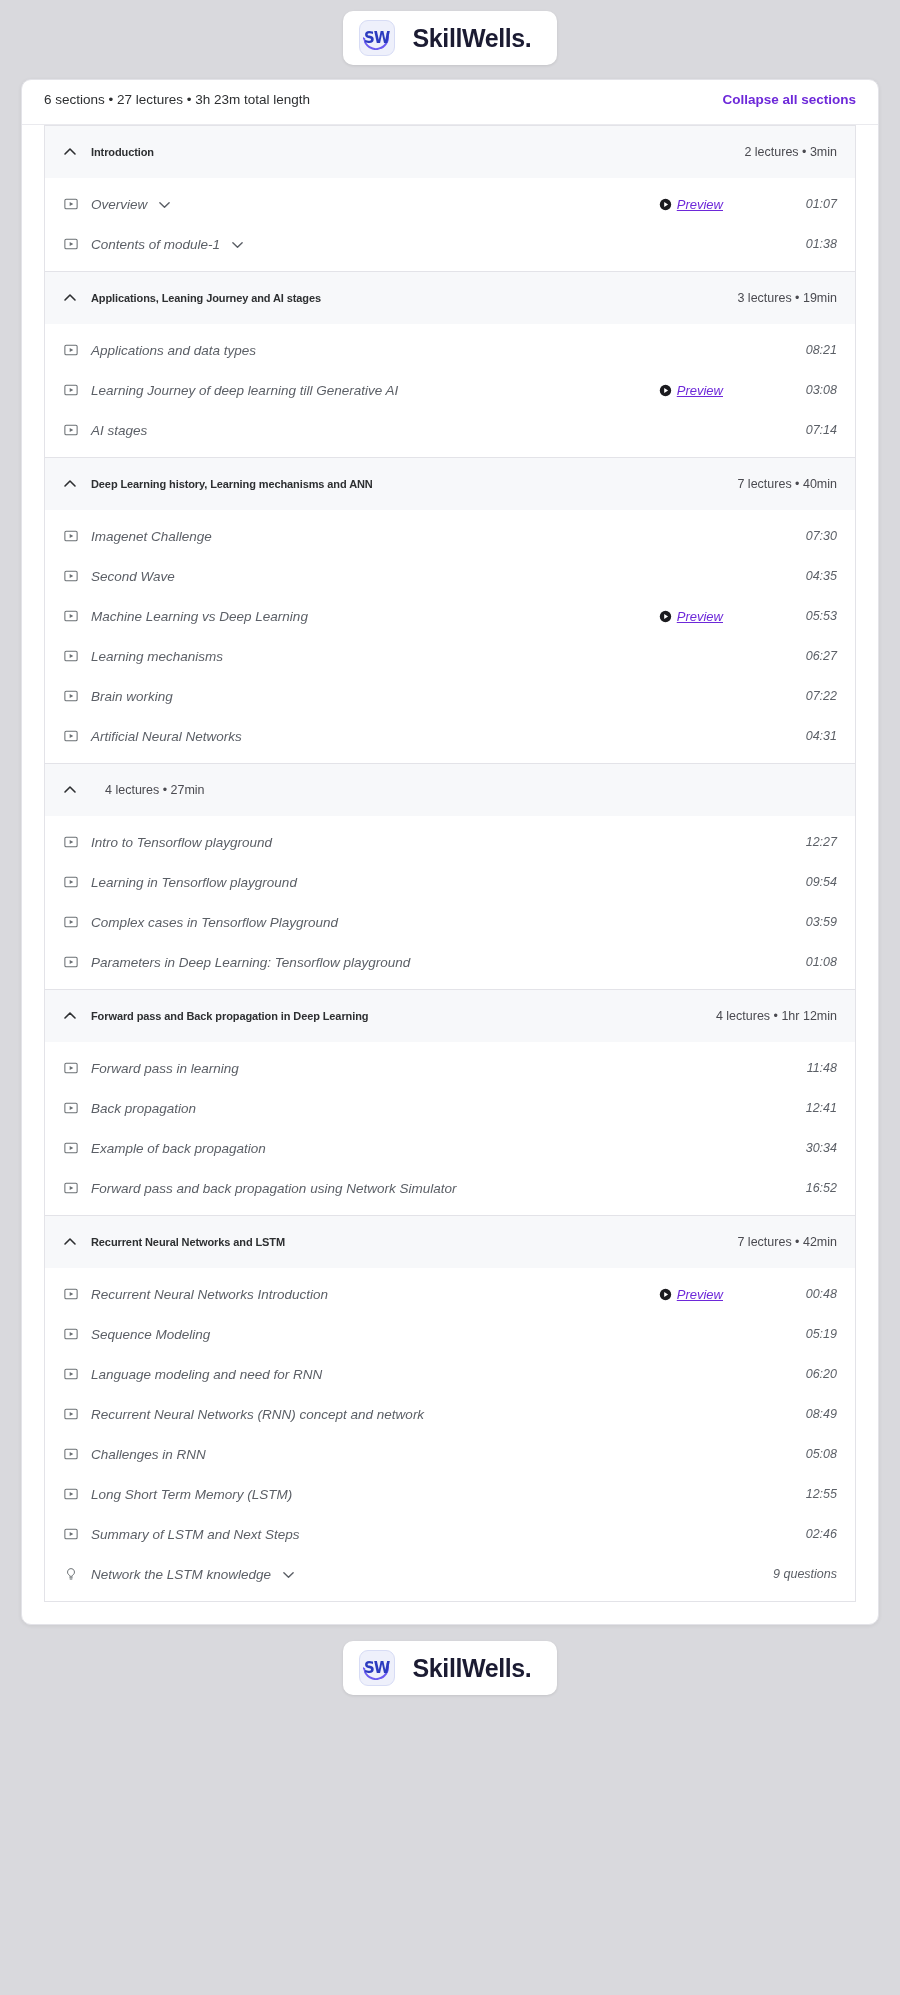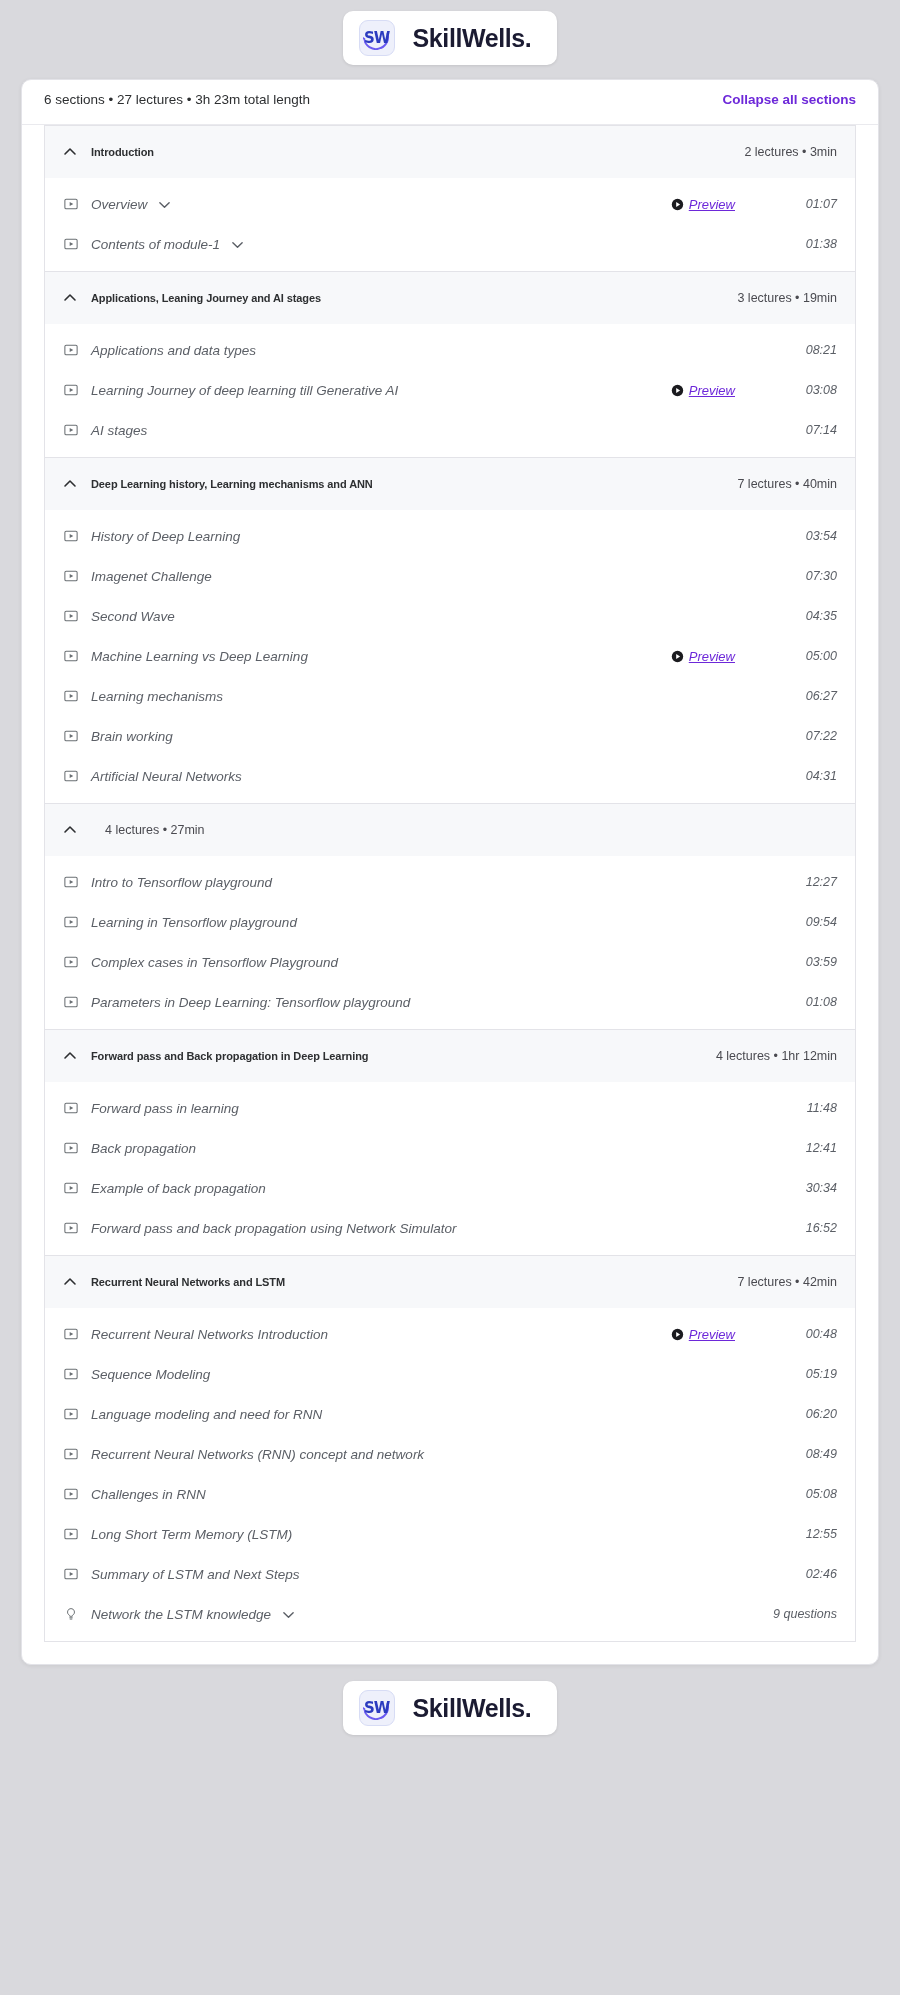--- a/index.html
+++ b/index.html
@@ -156,21 +156,21 @@
     margin-left: 6px;
     display: inline-flex; align-items: center; justify-content: center;
     flex: none;
     cursor: pointer;
   }
   .spacer { flex: 1 1 auto; }
   .preview {
     display: inline-flex;
     align-items: center;
     gap: 5px;
-    margin-right: 28px;
+    margin-right: 40px;
     cursor: pointer;
   }
   .preview .play { color: #2d2f31; display: flex; }
   .preview .plabel {
     font-size: 13px;
     color: #6d28d9;
     text-decoration: underline;
   }
   .lec-dur {
     font-size: 12.5px;
@@ -320,31 +320,20 @@
           <div class="section-meta">7 lectures • 40min</div>
         </div>
         <div class="lectures">
           <div class="lecture">
             <span class="lec-icon">
               <svg width="14" height="14" viewBox="0 0 16 16" aria-hidden="true">
                 <rect x="1" y="2.5" width="14" height="11" rx="1.5" fill="none" stroke="#6a6f73" stroke-width="1.2"></rect>
                 <path d="M6.5 5.6 L10.6 8 L6.5 10.4 Z" fill="#6a6f73"></path>
               </svg>
             </span>
-            <span class="lec-title">History of Deep Learning</span>
-            <span class="spacer"></span>
-            <span class="lec-dur">03:54</span>
-          </div>
-          <div class="lecture">
-            <span class="lec-icon">
-              <svg width="14" height="14" viewBox="0 0 16 16" aria-hidden="true">
-                <rect x="1" y="2.5" width="14" height="11" rx="1.5" fill="none" stroke="#6a6f73" stroke-width="1.2"></rect>
-                <path d="M6.5 5.6 L10.6 8 L6.5 10.4 Z" fill="#6a6f73"></path>
-              </svg>
-            </span>
             <span class="lec-title">Imagenet Challenge</span>
             <span class="spacer"></span>
             <span class="lec-dur">07:30</span>
           </div>
           <div class="lecture">
             <span class="lec-icon">
               <svg width="14" height="14" viewBox="0 0 16 16" aria-hidden="true">
                 <rect x="1" y="2.5" width="14" height="11" rx="1.5" fill="none" stroke="#6a6f73" stroke-width="1.2"></rect>
                 <path d="M6.5 5.6 L10.6 8 L6.5 10.4 Z" fill="#6a6f73"></path>
               </svg>
@@ -364,21 +353,21 @@
             <span class="spacer"></span>
             <span class="preview">
               <span class="play">
                 <svg width="13" height="13" viewBox="0 0 16 16" aria-hidden="true">
                   <circle cx="8" cy="8" r="7" fill="#1b1b1f"></circle>
                   <path d="M6.4 4.9 L11.2 8 L6.4 11.1 Z" fill="#ffffff"></path>
                 </svg>
               </span>
               <span class="plabel">Preview</span>
             </span>
-            <span class="lec-dur">05:00</span>
+            <span class="lec-dur">05:53</span>
           </div>
           <div class="lecture">
             <span class="lec-icon">
               <svg width="14" height="14" viewBox="0 0 16 16" aria-hidden="true">
                 <rect x="1" y="2.5" width="14" height="11" rx="1.5" fill="none" stroke="#6a6f73" stroke-width="1.2"></rect>
                 <path d="M6.5 5.6 L10.6 8 L6.5 10.4 Z" fill="#6a6f73"></path>
               </svg>
             </span>
             <span class="lec-title">Learning mechanisms</span>
             <span class="spacer"></span>

